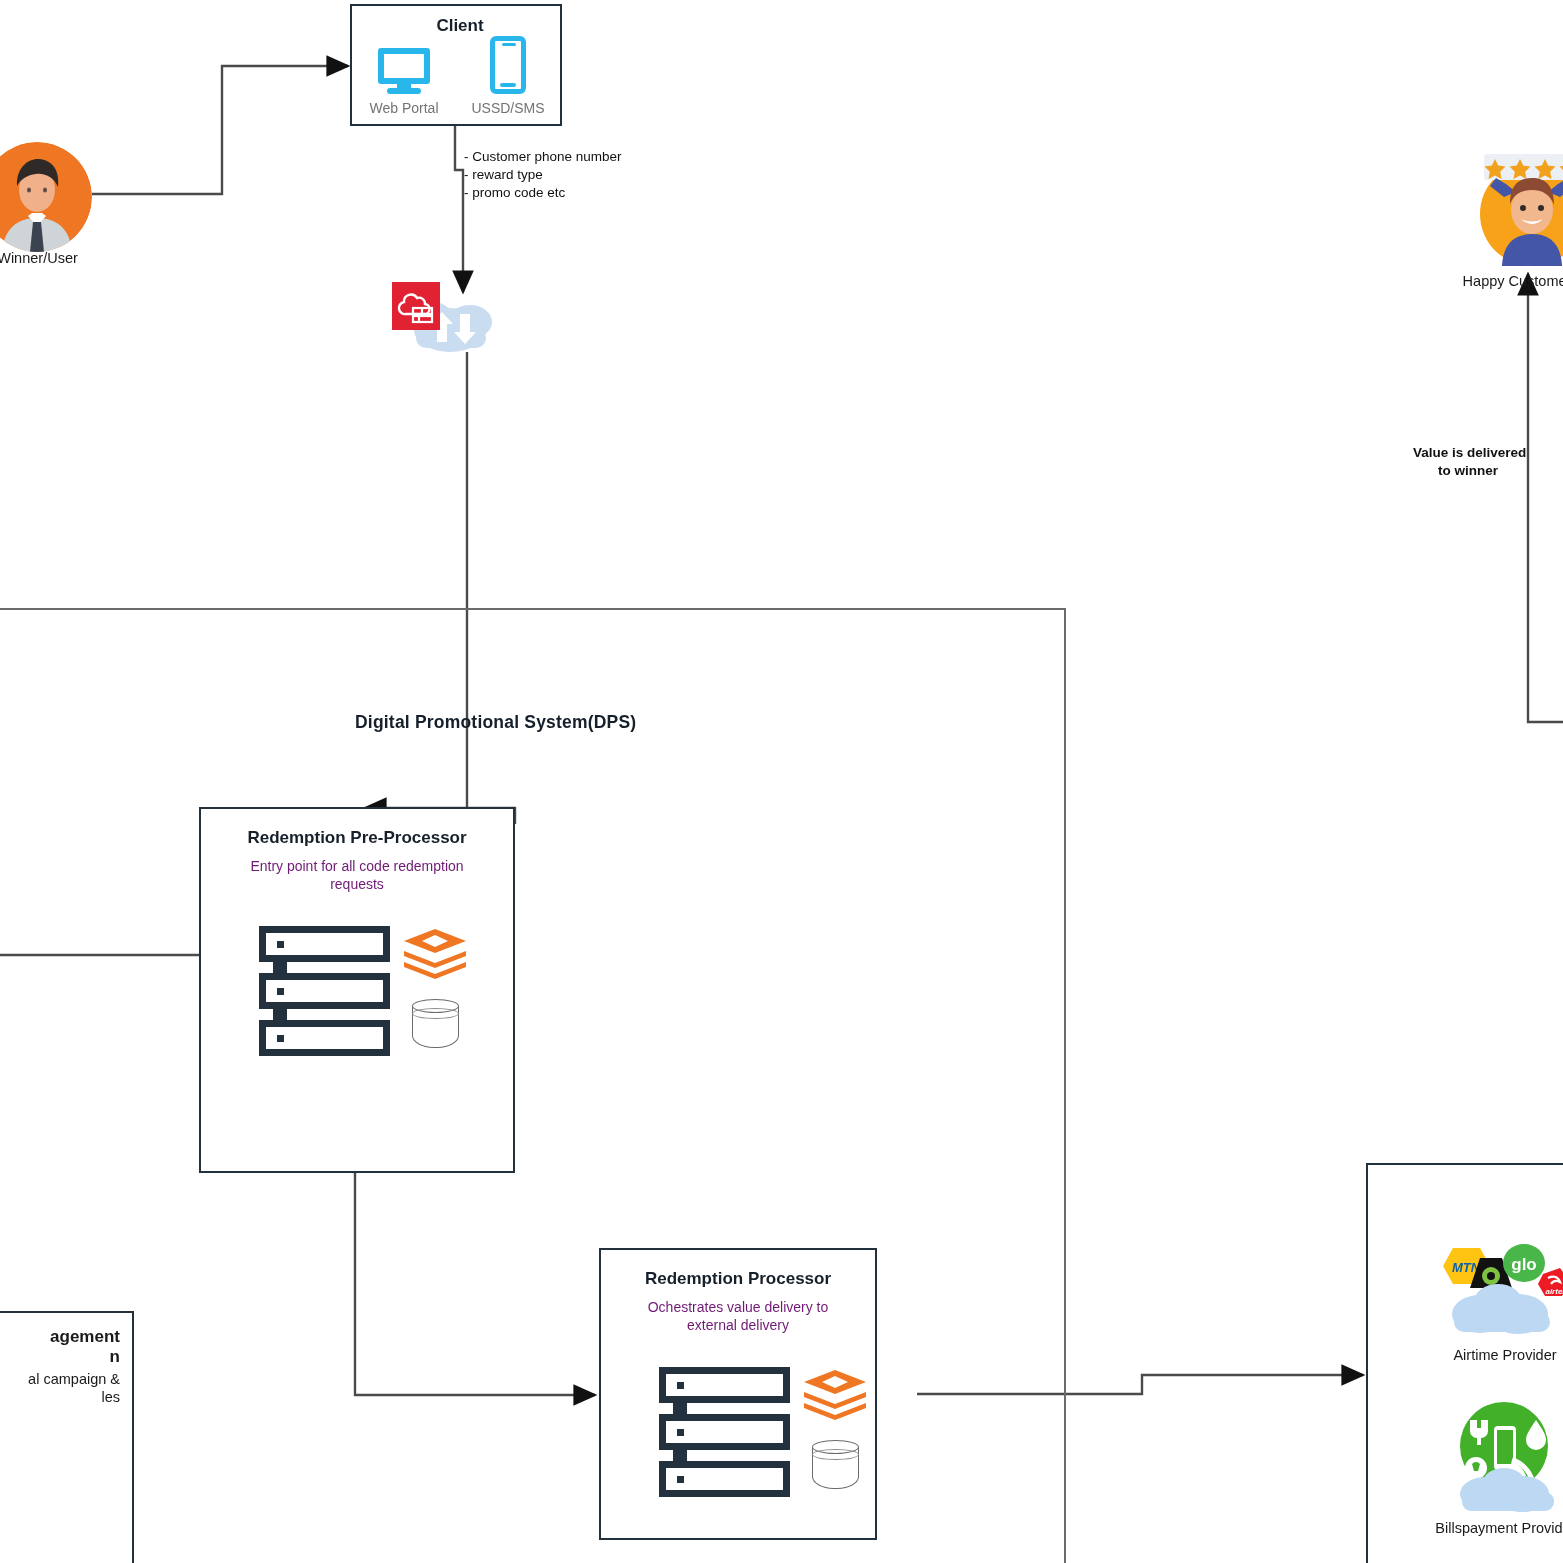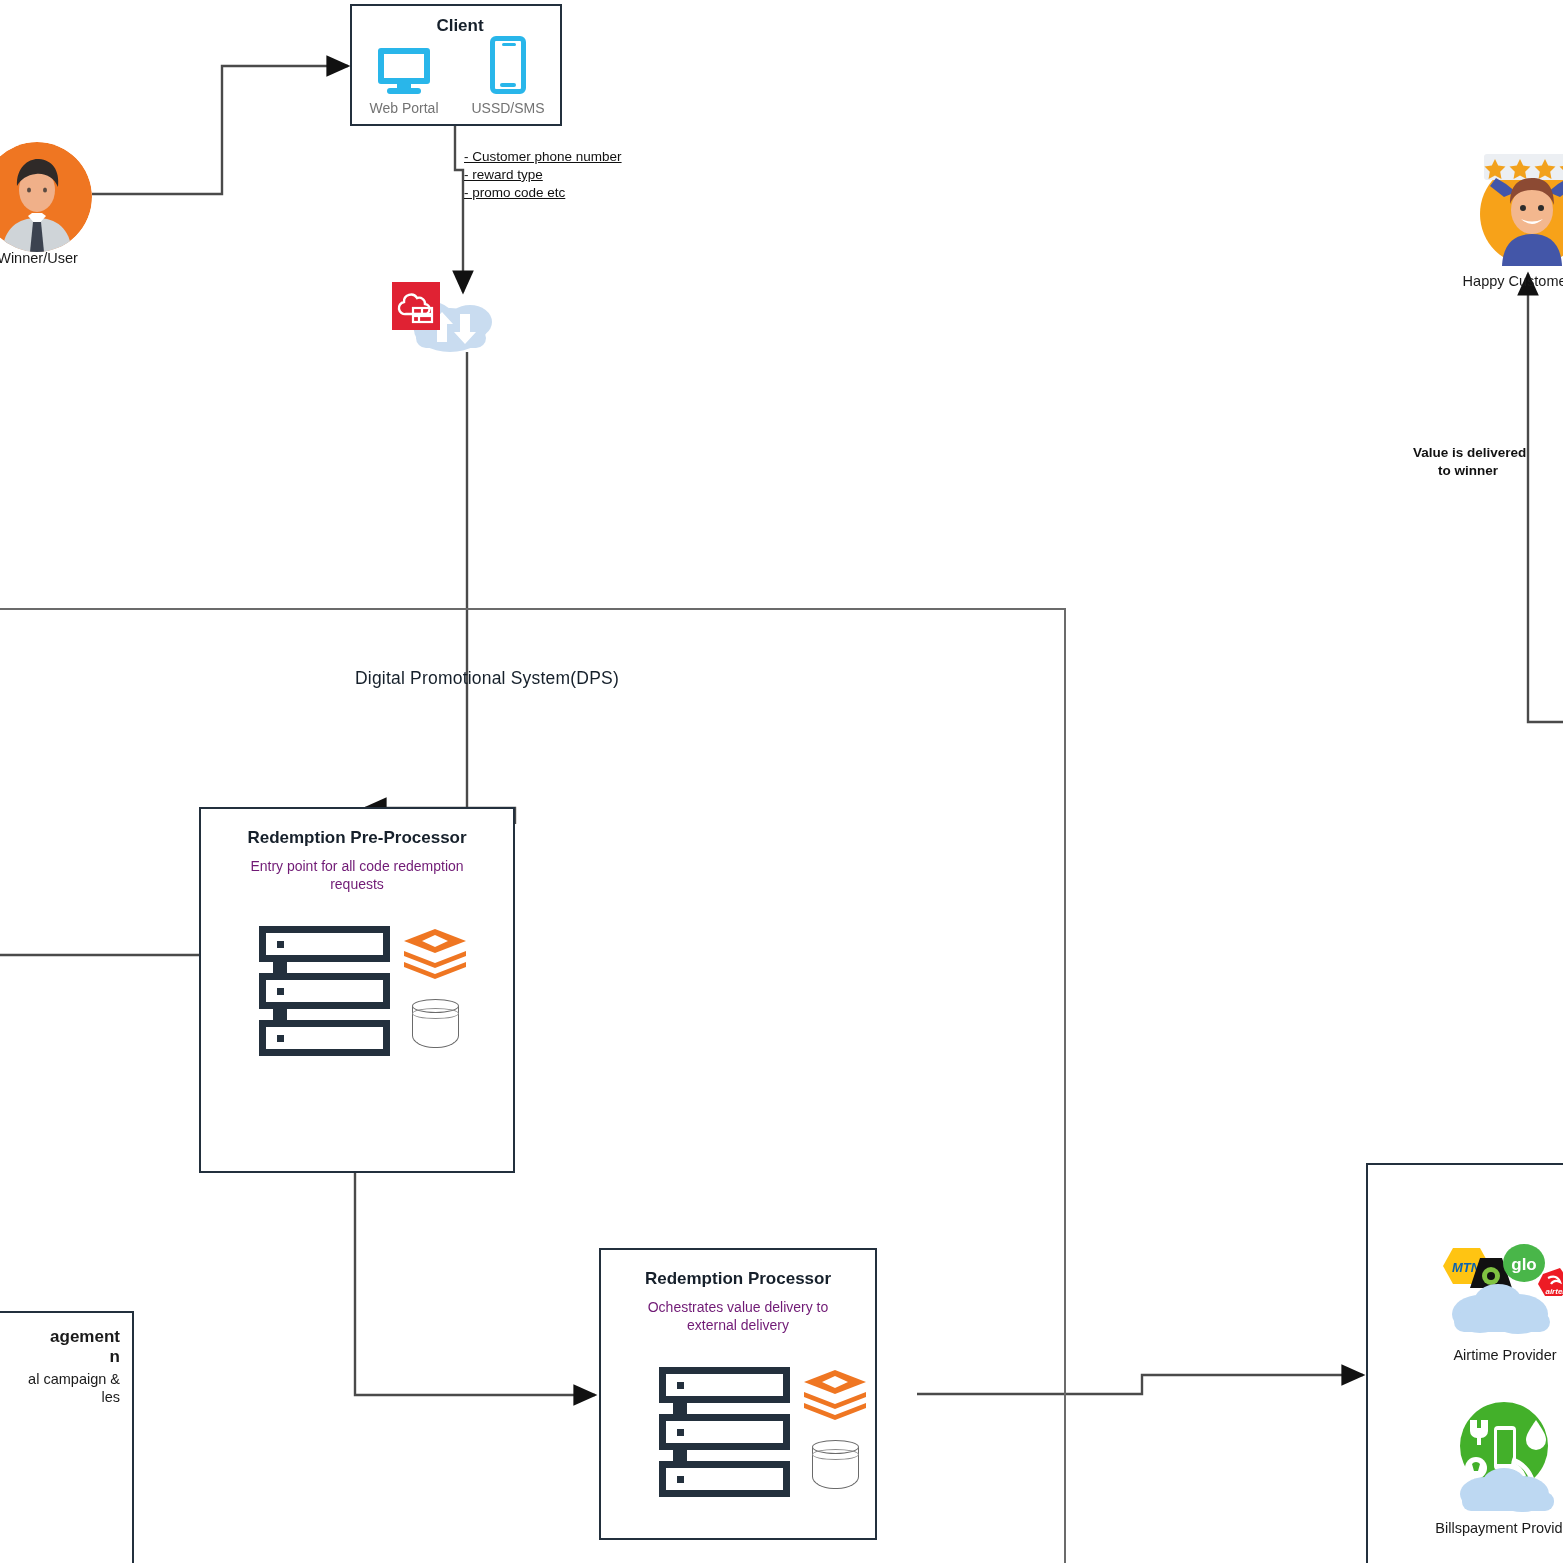--- a/index.html
+++ b/index.html
@@ -12,21 +12,21 @@
   
   .box{position:absolute;background:#ffffff;border:2px solid #23303d;box-sizing:border-box;}
   .container-box{position:absolute;background:transparent;border:2px solid #6b6b6b;box-sizing:border-box;}
 
   .box-title{text-align:center;font-weight:bold;font-size:17px;color:#16202b;}
   .box-sub{text-align:center;font-size:14px;line-height:1.25;color:#701a75;}
 
   .node-label{position:absolute;text-align:center;font-size:14.5px;line-height:1.25;color:#1a1a1a;}
   .edge-label{position:absolute;font-size:13.5px;line-height:1.32;color:#111;white-space:pre;}
   .edge-label.ctr{text-align:center;}
-  .container-title{position:absolute;font-weight:normal;font-size:17.5px;letter-spacing:.2px;color:#16202b;white-space:nowrap;}
+  .container-title{position:absolute;font-weight:bold;font-size:17.5px;letter-spacing:.2px;color:#16202b;white-space:nowrap;margin-top:44px;}
 
   
   .cl-icons{position:absolute;left:0;right:0;top:30px;display:flex;justify-content:space-around;align-items:flex-end;}
   .cl-item{display:flex;flex-direction:column;align-items:center;width:96px;}
   .cl-cap{margin-top:6px;font-size:14px;color:#737373;}
 
   
   .monitor{width:52px;height:46px;position:relative;}
   .monitor .screen{position:absolute;left:0;top:0;width:52px;height:36px;border:6px solid #29b6ea;border-radius:3px;box-sizing:border-box;background:#fff;}
   .monitor .neck{position:absolute;left:19px;top:34px;width:14px;height:7px;background:#29b6ea;}
@@ -116,21 +116,21 @@
         </div>
         <div class="cl-cap">Web Portal</div>
       </div>
       <div class="cl-item">
         <div class="phone"></div>
         <div class="cl-cap">USSD/SMS</div>
       </div>
     </div>
   </div>
 
-  <div class="edge-label" style="left: 464px; top: 148px; white-space: pre; text-decoration: underline;">- Customer phone number
+  <div class="edge-label" style="left: 464px; top: 148px; white-space: pre;">- Customer phone number
 - reward type
 - promo code etc</div>
 
   <div class="cloudwrap" style="left:392px; top:280px;">
     <svg width="120" height="82" viewBox="0 0 120 82">
       <g>
         <ellipse cx="58" cy="50" rx="36" ry="22" fill="#c9dcf0"></ellipse>
         <ellipse cx="40" cy="40" rx="22" ry="18" fill="#c9dcf0"></ellipse>
         <ellipse cx="78" cy="42" rx="22" ry="17" fill="#c9dcf0"></ellipse>
         <rect x="24" y="48" width="70" height="20" rx="10" fill="#c9dcf0"></rect>

